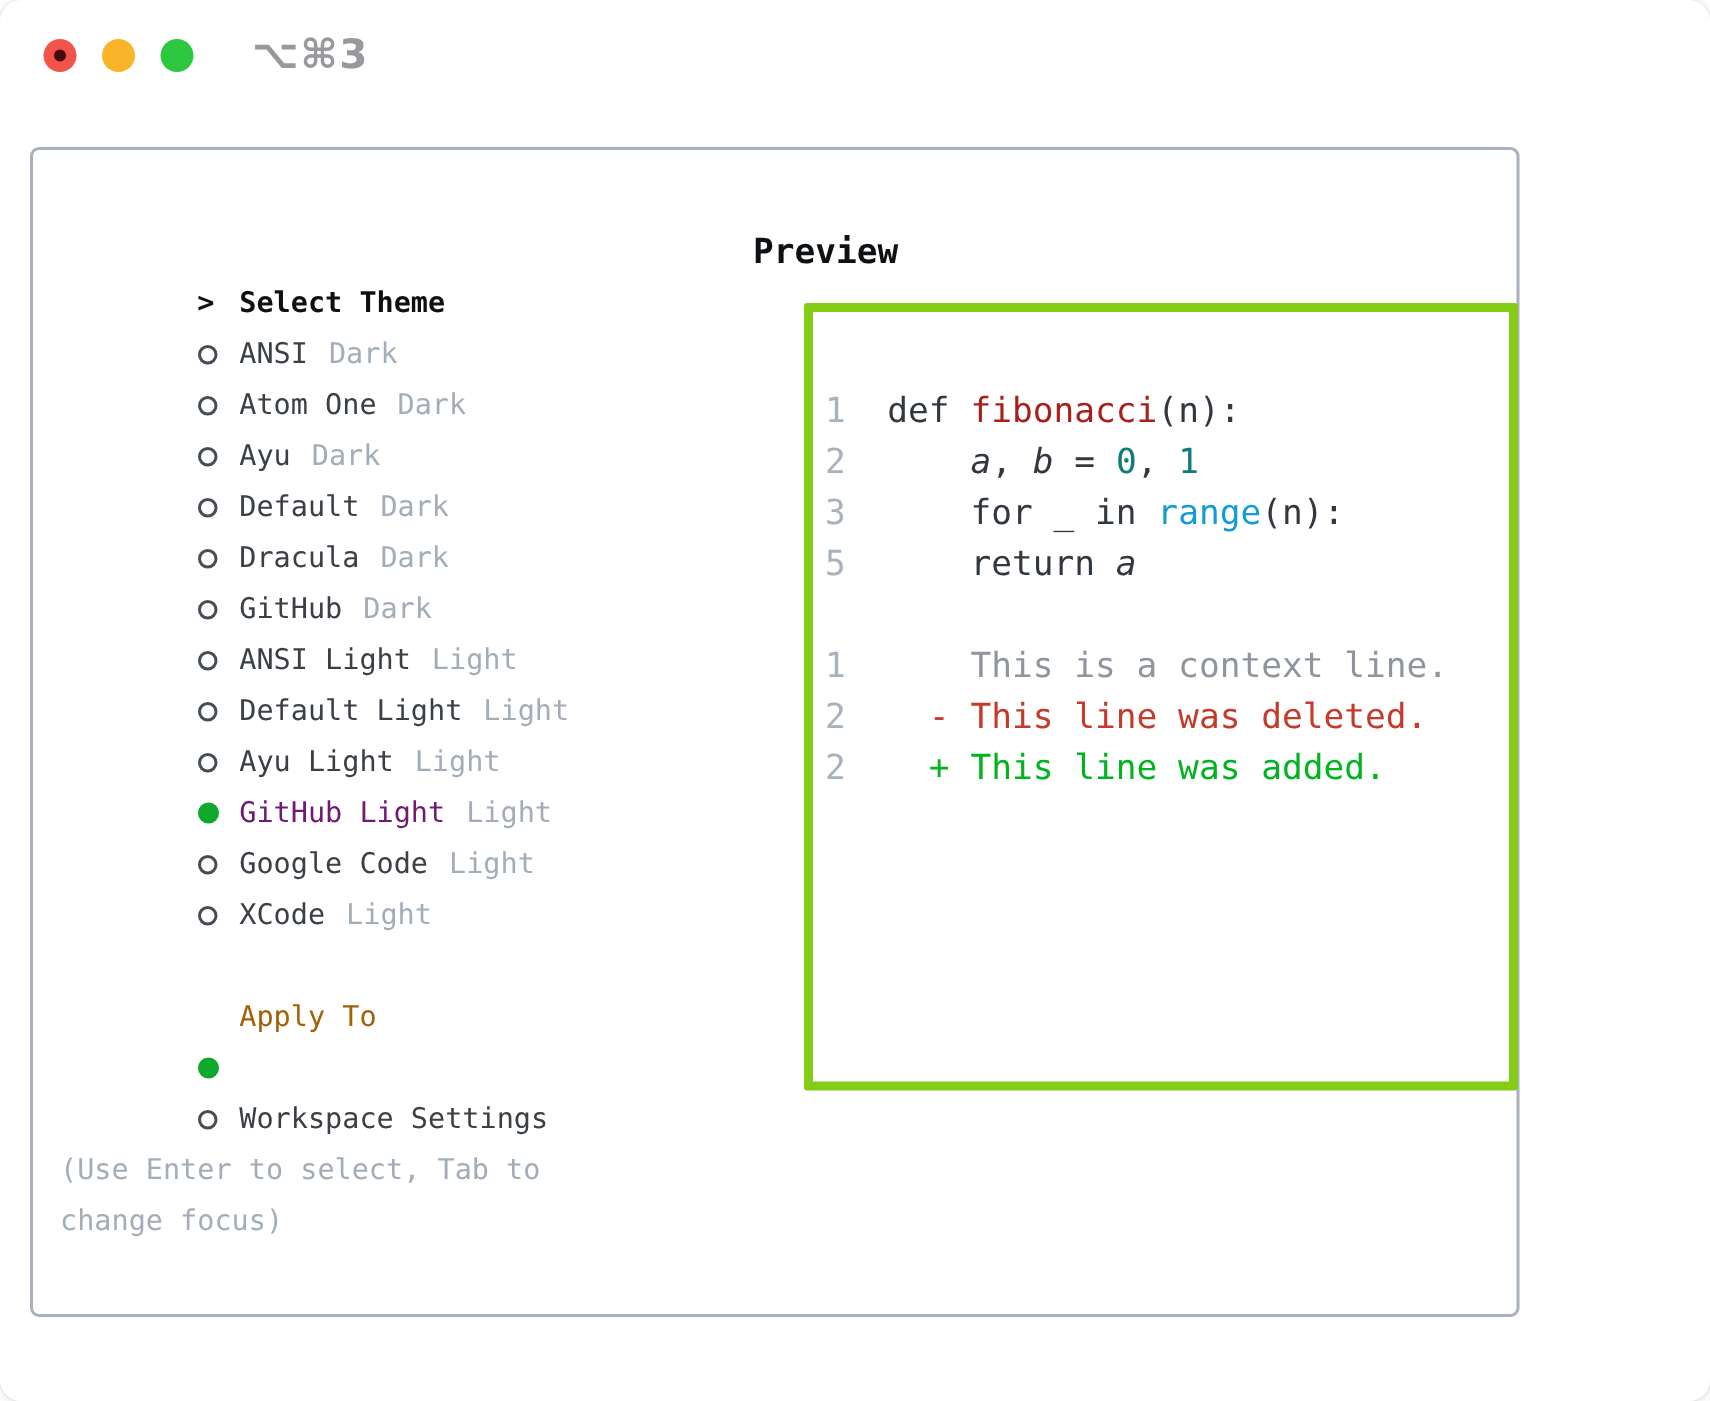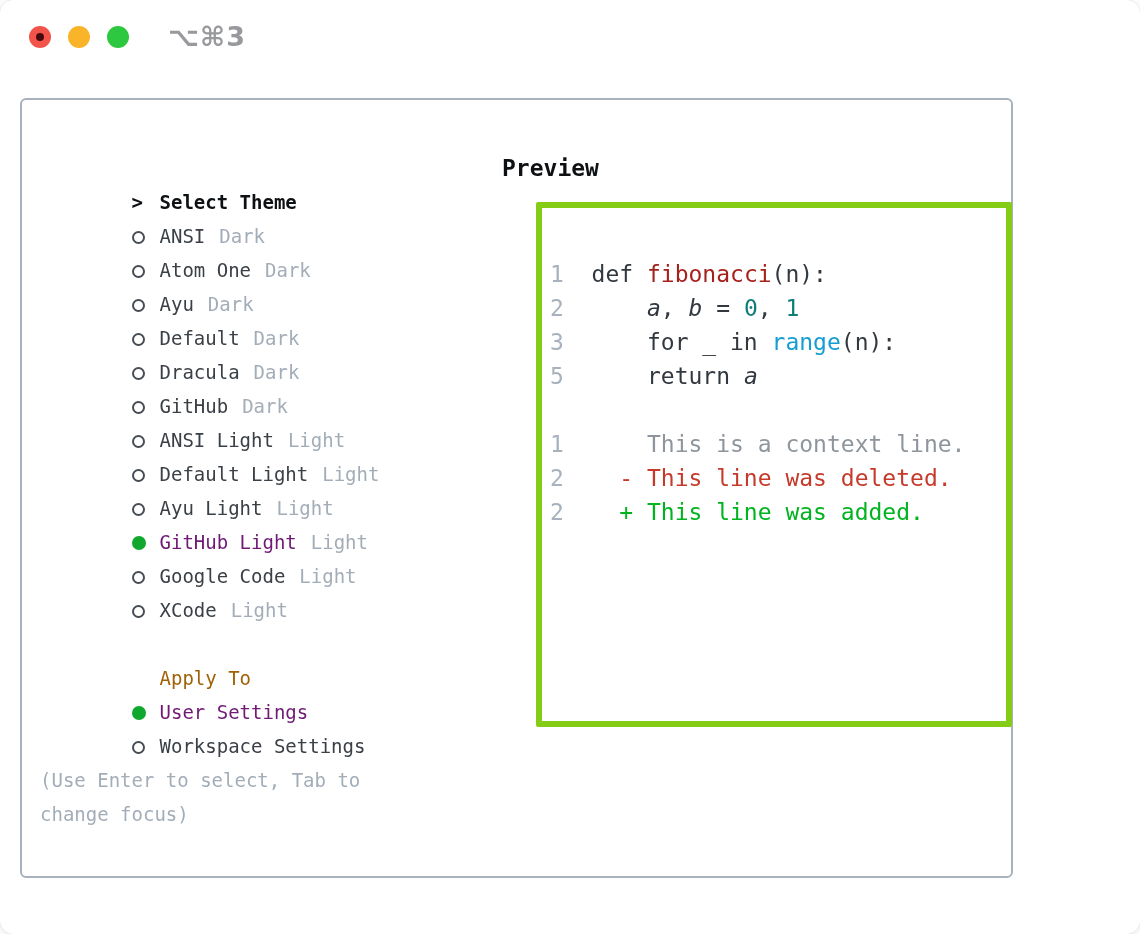--- a/index.html
+++ b/index.html
@@ -127,21 +127,21 @@
       <div class="lrow theme">
         <span class="mk"><span class="circ"></span></span><span class="nm">XCode</span><span class="tg">Light</span>
       </div>
 
       <div class="spacer"></div>
 
       <div class="lrow">
         <span class="mk"></span><span class="subhdr">Apply To</span>
       </div>
       <div class="lrow sel">
-        <span class="mk"><span class="circ"></span></span><span class="nm">User Settings</span>
+        <span class="mk"><span class="circ"></span></span>
       </div>
       <div class="lrow">
         <span class="mk"><span class="circ"></span></span><span class="nm">Workspace Settings</span>
       </div>
 
       <div class="spacer"></div>
 
       <div class="lrow help">(Use Enter to select, Tab to</div>
       <div class="lrow help">change focus)</div>
 

